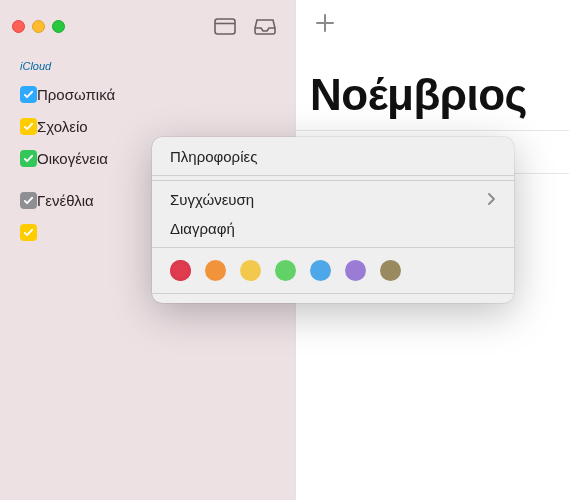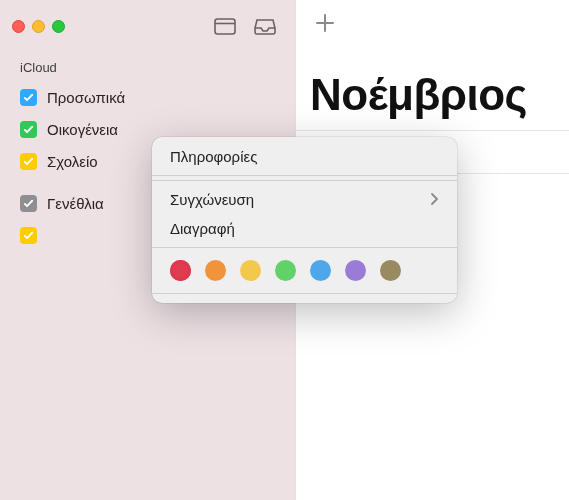--- a/index.html
+++ b/index.html
@@ -44,35 +44,35 @@
     .tb-icon {
       width: 36px;
       height: 28px;
       border-radius: 6px;
       display: flex;
       align-items: center;
       justify-content: center;
       color: #6b6165;
     }
     .section-header {
-      font-size: 13px;
-      color: #404040;
+      font-size: 11px;
+      color: #0369a1;
       padding: 8px 20px 6px;
+      font-style: italic;
     }
     .cal-list {
       display: flex;
       flex-direction: column;
       padding: 0 10px;
     }
     .cal-item {
       display: flex;
       align-items: center;
       height: 32px;
       padding: 0 10px;
-      gap: 10px;
       border-radius: 6px;
       font-size: 15px;
       color: #2a2326;
     }
     .cal-item.selected {
       border: 2px solid #cc4259;
       background: #e9d7db;
     }
     .cal-checkbox {
       width: 17px;
@@ -117,21 +117,21 @@
       border-top: 1px solid #e7e7e7;
       height: 44px;
       border-bottom: 1px solid #e7e7e7;
     }
 
     
     .context-menu {
       position: absolute;
       left: 152px;
       top: 137px;
-      width: 305px;
+      width: 362px;
       background: #efefef;
       border-radius: 10px;
       box-shadow: 0 10px 40px rgba(0,0,0,0.25), 0 0 0 0.5px rgba(0,0,0,0.12);
       padding: 5px 0;
       font-size: 15px;
       color: #222;
     }
     .cm-item {
       padding: 6px 18px;
       display: flex;
@@ -192,34 +192,34 @@
         <div class="cal-list">
           <div class="cal-item">
             <div class="cal-checkbox" style="background: rgb(47, 168, 255);">
               <svg viewBox="0 0 12 12">
                 <path d="M2 6.5 l2.4 2.4 L10 3" stroke="#fff" stroke-width="2" fill="none" stroke-linecap="round" stroke-linejoin="round"></path>
               </svg>
             </div>
             <span class="cal-label">Προσωπικά</span>
           </div>
           <div class="cal-item">
+            <div class="cal-checkbox" style="background: rgb(255, 204, 0);">
+              <svg viewBox="0 0 12 12">
+                <path d="M2 6.5 l2.4 2.4 L10 3" stroke="#fff" stroke-width="2" fill="none" stroke-linecap="round" stroke-linejoin="round"></path>
+              </svg>
+            </div>
+            <span class="cal-label">Σχολείο</span>
+          </div>
+          <div class="cal-item">
             <div class="cal-checkbox" style="background: rgb(51, 199, 89);">
               <svg viewBox="0 0 12 12">
                 <path d="M2 6.5 l2.4 2.4 L10 3" stroke="#fff" stroke-width="2" fill="none" stroke-linecap="round" stroke-linejoin="round"></path>
               </svg>
             </div>
             <span class="cal-label">Οικογένεια</span>
-          </div>
-          <div class="cal-item">
-            <div class="cal-checkbox" style="background: rgb(255, 204, 0);">
-              <svg viewBox="0 0 12 12">
-                <path d="M2 6.5 l2.4 2.4 L10 3" stroke="#fff" stroke-width="2" fill="none" stroke-linecap="round" stroke-linejoin="round"></path>
-              </svg>
-            </div>
-            <span class="cal-label">Σχολείο</span>
           </div>
         </div>
         <div class="section-gap"></div>
         <div class="cal-list">
           <div class="cal-item">
             <div class="cal-checkbox" style="background: rgb(142, 142, 147);">
               <svg viewBox="0 0 12 12">
                 <path d="M2 6.5 l2.4 2.4 L10 3" stroke="#fff" stroke-width="2" fill="none" stroke-linecap="round" stroke-linejoin="round"></path>
               </svg>
             </div>

